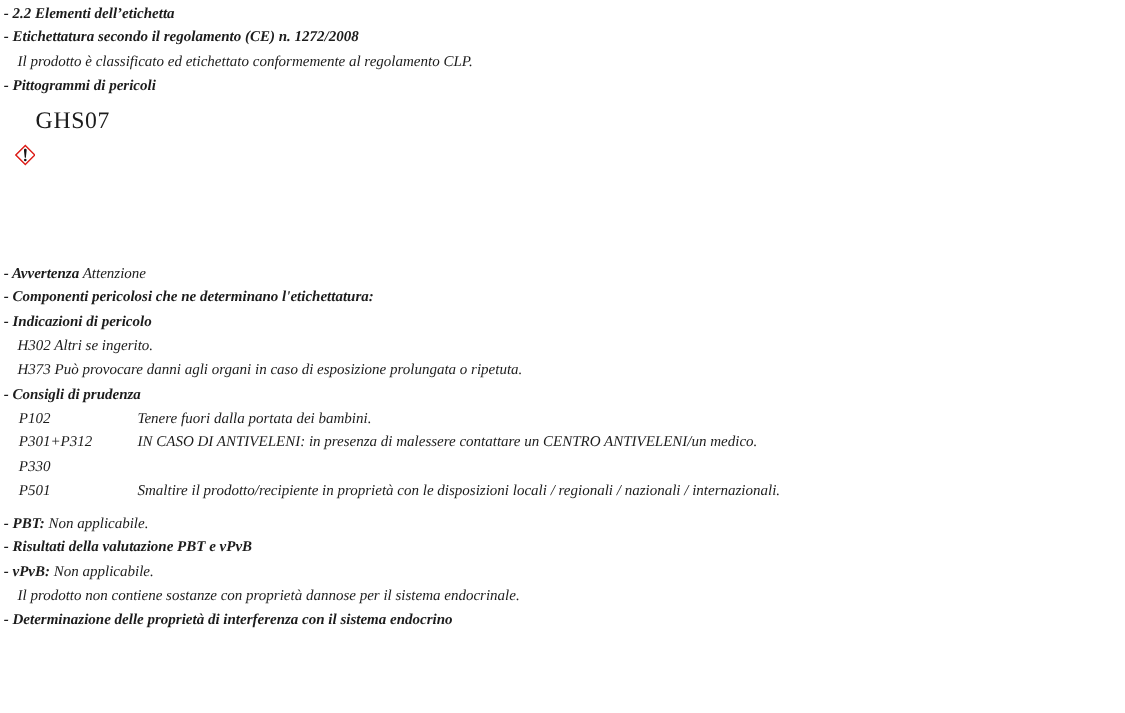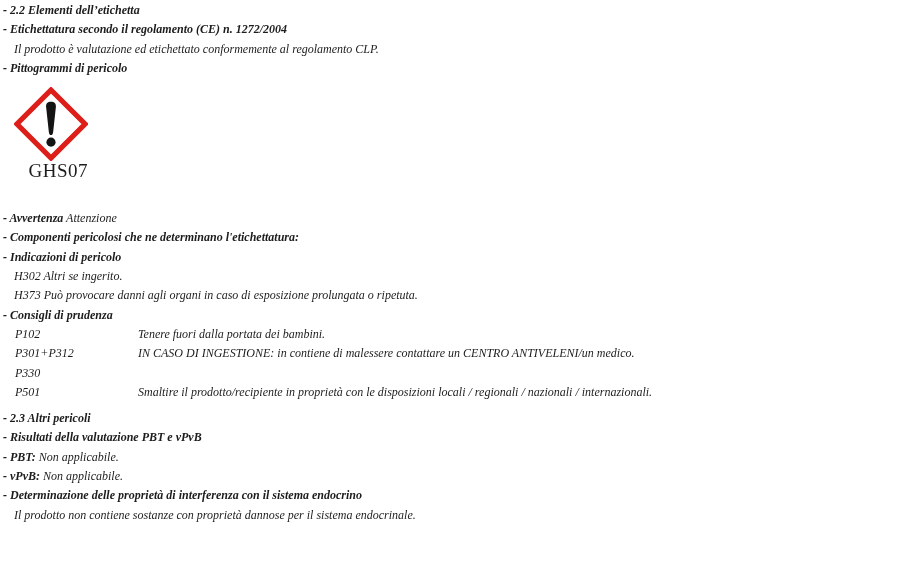--- a/index.html
+++ b/index.html
@@ -13,52 +13,52 @@
   .line {
     font-style:italic;
     font-size:12px;
     line-height:19.3px;
     height:19.3px;
     white-space:nowrap;
     color:#1c1c1c;
   }
   .line .b { font-weight:bold; }
   .line.indent { padding-left:11px; }
-  .prow { display:flex; padding-left:12px;gap:28px; }
+  .prow { display:flex; padding-left:12px; }
   .pcode { width:95px; min-width:95px; }
   .pictos {
     display:flex;
     gap:8px;
     margin-top:9px;
     margin-bottom:29px;
     padding-left:9px;
     height:93px;
   }
-  .picto { width:76px; display:flex; flex-direction:column; align-items:flex-end; }
+  .picto { width:76px; display:flex; flex-direction:row; align-items:flex-start; }
   .picto svg { width:74px; height:74px; display:block; }
   .picto-label {
     font-style:normal;
     font-size:19px;
     line-height:19px;
     color:#1c1c1c;
     letter-spacing:0.5px;
   }
   .sec { margin:0; }
   .sec-bottom { margin-top:7px; }
 </style>
 </head>
 <body style="background: rgb(255, 255, 255);">
 
 <div class="page">
 
   <div class="sec">
       <div class="line"><span class="b">- 2.2 Elementi dell’etichetta</span></div>
-      <div class="line"><span class="b">- Etichettatura secondo il regolamento (CE) n. 1272/2004</span></div>
-      <div class="line indent"><span class="">Il prodotto è valutazione ed etichettato conformemente al regolamento CLP.</span></div>
-      <div class="line"><span class="b">- Pittogrammi di pericolo</span></div>
+      <div class="line"><span class="b">- Etichettatura secondo il regolamento (CE) n. 1272/2008</span></div>
+      <div class="line indent"><span class="">Il prodotto è classificato ed etichettato conformemente al regolamento CLP.</span></div>
+      <div class="line"><span class="b">- Pittogrammi di pericoli</span></div>
     </div>
 
   <div class="pictos">
 
     <div class="picto">
       <svg viewBox="0 0 100 100" aria-hidden="true">
         <path d="M50 4 L96 50 L50 96 L4 50 Z" fill="#ffffff" class="ghs-red-stroke" stroke-width="7" stroke-linejoin="miter" stroke="#dd1e19"></path>
         <path class="ghs-black-fill" d="M50 20 C45.5 20 42.9 22.6 43.4 27 L47 60 C47.3 63.5 48.4 65 50 65 C51.6 65 52.7 63.5 53 60 L56.6 27 C57.1 22.6 54.5 20 50 20 Z" fill="#141414"></path>
         <circle class="ghs-black-fill" cx="50" cy="74.5" r="6.2" fill="#141414"></circle>
       </svg>
@@ -74,33 +74,32 @@
       <div class="line"><span class="b">- Indicazioni di pericolo</span></div>
       <div class="line indent"><span class="">H302 Altri se ingerito.</span></div>
       <div class="line indent"><span class="">H373 Può provocare danni agli organi in caso di esposizione prolungata o ripetuta.</span></div>
       <div class="line"><span class="b">- Consigli di prudenza</span></div>
       <div class="line prow">
         <span class="pcode">P102</span>
         <span>Tenere fuori dalla portata dei bambini.</span>
       </div>
       <div class="line prow">
         <span class="pcode">P301+P312</span>
-        <span>IN CASO DI INGESTIONE: in contiene di malessere contattare un CENTRO ANTIVELENI/un medico.</span>
+        <span>IN CASO DI ANTIVELENI: in presenza di malessere contattare un CENTRO ANTIVELENI/un medico.</span>
       </div>
       <div class="line prow">
         <span class="pcode">P330</span>
       </div>
       <div class="line prow">
         <span class="pcode">P501</span>
         <span>Smaltire il prodotto/recipiente in proprietà con le disposizioni locali / regionali / nazionali / internazionali.</span>
       </div>
     </div>
 
   <div class="sec sec-bottom">
-      <div class="line"><span class="b">- 2.3 Altri pericoli</span></div>
+      <div class="line"><span class="b">- PBT:</span><span class=""> Non applicabile.</span></div>
       <div class="line"><span class="b">- Risultati della valutazione PBT e vPvB</span></div>
-      <div class="line"><span class="b">- PBT:</span><span class=""> Non applicabile.</span></div>
       <div class="line"><span class="b">- vPvB:</span><span class=""> Non applicabile.</span></div>
+      <div class="line indent"><span class="">Il prodotto non contiene sostanze con proprietà dannose per il sistema endocrinale.</span></div>
       <div class="line"><span class="b">- Determinazione delle proprietà di interferenza con il sistema endocrino</span></div>
-      <div class="line indent"><span class="">Il prodotto non contiene sostanze con proprietà dannose per il sistema endocrinale.</span></div>
     </div>
 
 </div>
 
 </body></html>

